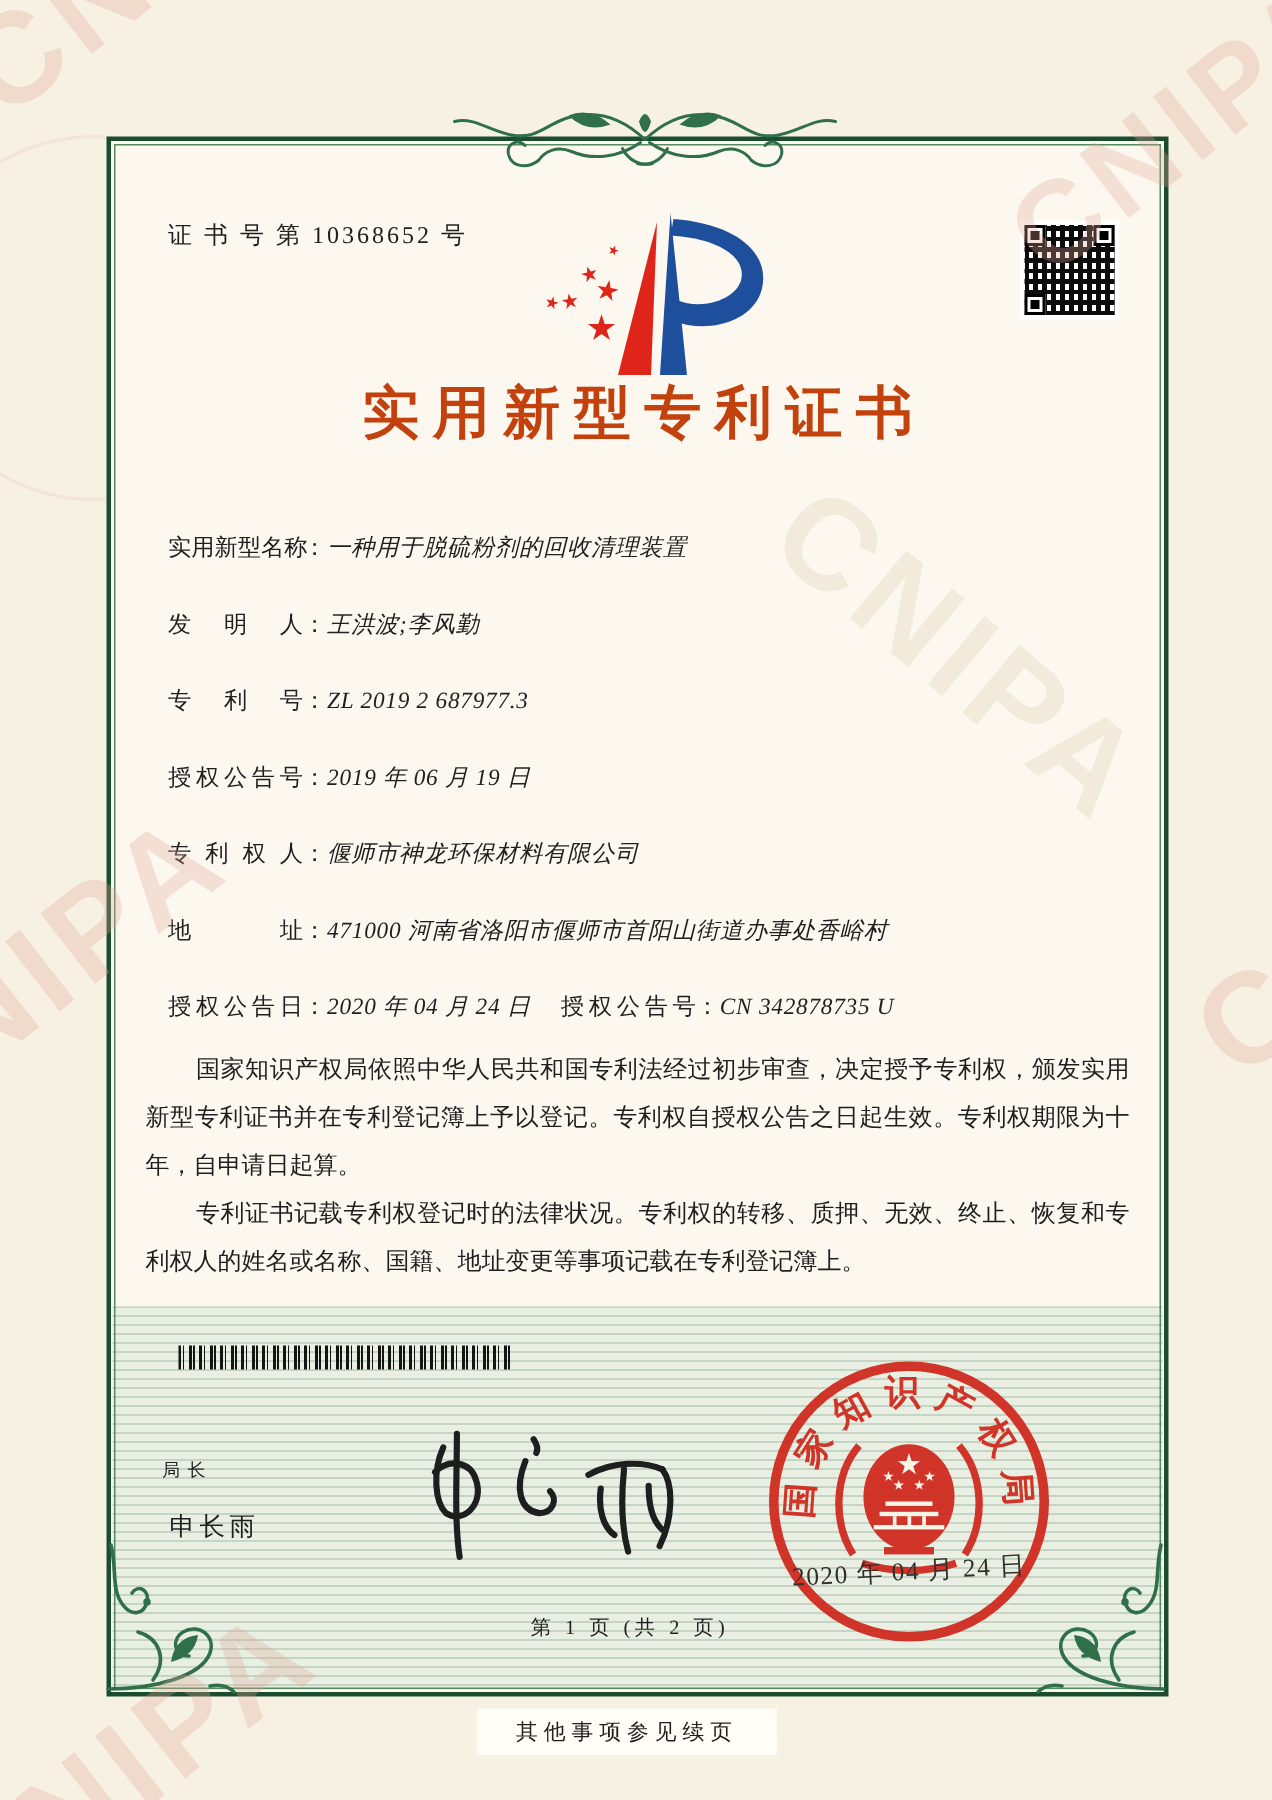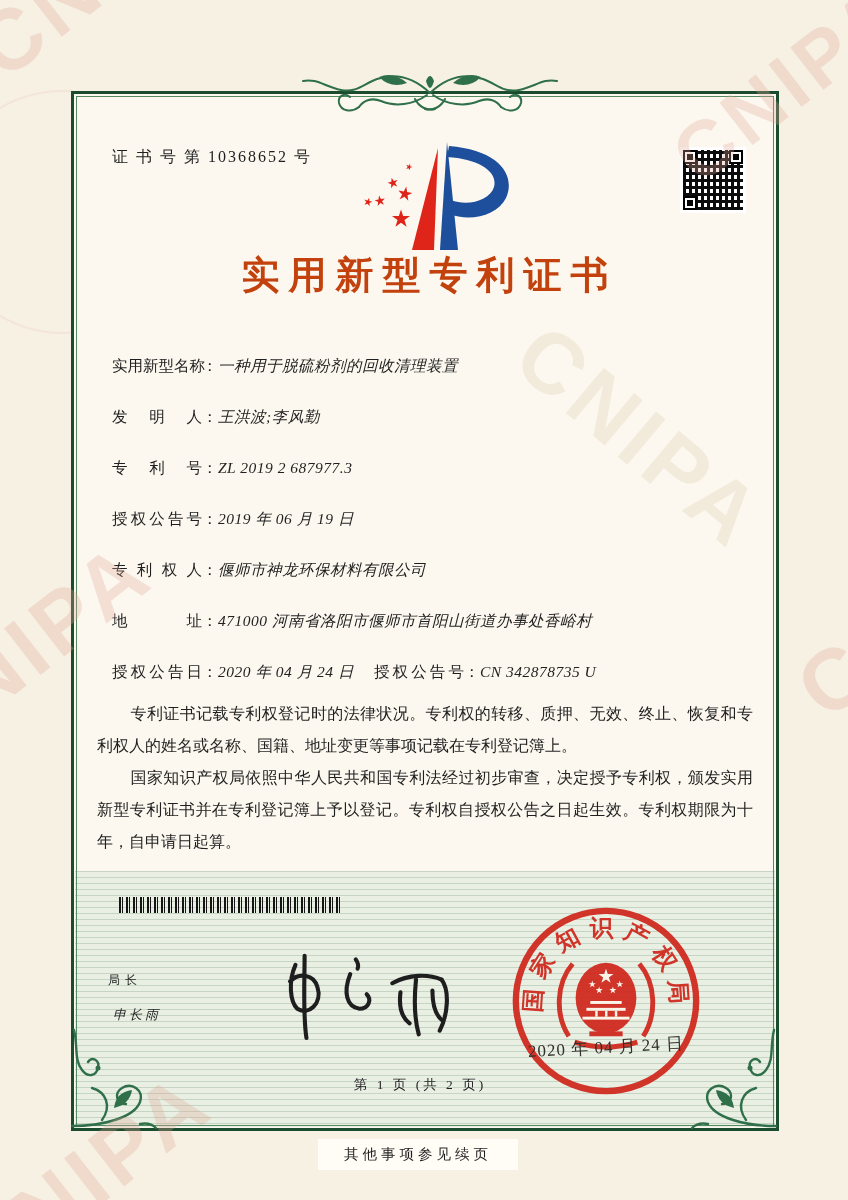--- a/index.html
+++ b/index.html
@@ -69,21 +69,21 @@
   }
   .bodytext p{margin:0;text-indent:2.1em;}
   
   .barcode{
     position:absolute;left:119px;top:897px;width:223px;height:16px;z-index:3;
     background:repeating-linear-gradient(90deg,
       #151515 0 2px,transparent 2px 3px,#151515 3px 4px,transparent 4px 7px,
       #151515 7px 9px,transparent 9px 10px,#151515 10px 11px,transparent 11px 14px);
   }
   .signer-title{position:absolute;left:108px;top:972px;font-size:12px;letter-spacing:5px;z-index:3;text-align:center;}
-  .signer-name{position:absolute;left:113px;top:1006px;font-size:13px;letter-spacing:3px;z-index:3;font-style:italic;}
+  .signer-name{position:absolute;left:113px;top:1006px;font-size:17px;letter-spacing:3px;z-index:3;}
   .signature{position:absolute;left:248px;top:948px;width:210px;height:96px;z-index:3;}
   .seal{position:absolute;left:508px;top:903px;width:196px;height:196px;z-index:3;opacity:0.93;}
   .seal-date{
     position:absolute;left:508px;top:1036px;width:196px;text-align:center;z-index:4;
     font-size:17px;letter-spacing:1px;color:#33302c;transform:rotate(-3deg);
   }
   .page-indicator{
     position:absolute;left:50%;top:1076px;transform:translateX(-53%);
     font-size:13.5px;letter-spacing:3px;z-index:3;
   }
@@ -205,22 +205,22 @@
     <span class="pair first">
       <span class="flabel">授权公告日</span><span class="fcolon">：</span><span class="fvalue">2020 年 04 月 24 日</span>
     </span>
     <span class="pair">
       <span class="flabel">授权公告号</span><span class="fcolon">：</span><span class="fvalue">CN 342878735 U</span>
     </span>
   </div>
 </div>
 
 <div class="bodytext">
+  <p>国家知识产权局依照中华人民共和国专利法经过初步审查，决定授予专利权，颁发实用新型专利证书并在专利登记簿上予以登记。专利权自授权公告之日起生效。专利权期限为十年，自申请日起算。</p>
   <p>专利证书记载专利权登记时的法律状况。专利权的转移、质押、无效、终止、恢复和专利权人的姓名或名称、国籍、地址变更等事项记载在专利登记簿上。</p>
-  <p>国家知识产权局依照中华人民共和国专利法经过初步审查，决定授予专利权，颁发实用新型专利证书并在专利登记簿上予以登记。专利权自授权公告之日起生效。专利权期限为十年，自申请日起算。</p>
 </div>
 
 <div class="barcode"></div>
 
 <div class="signer-title">局长</div>
 <div class="signer-name">申长雨</div>
 
 <svg class="signature" viewBox="0 0 230 100">
   <g stroke="#1e1e1e" stroke-width="4.5" fill="none" stroke-linecap="round">
     <path d="M52 16 C44 34 46 56 54 64 C66 72 82 58 76 40 C72 26 56 24 46 34"></path>

